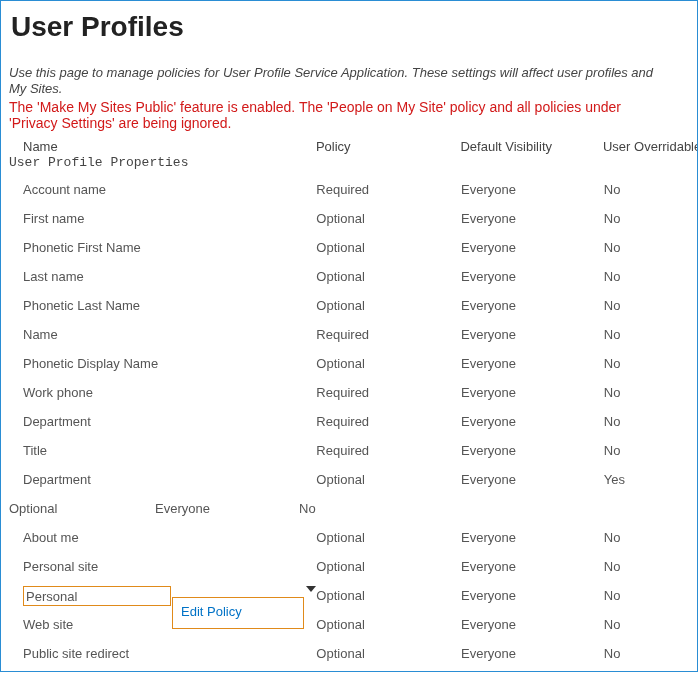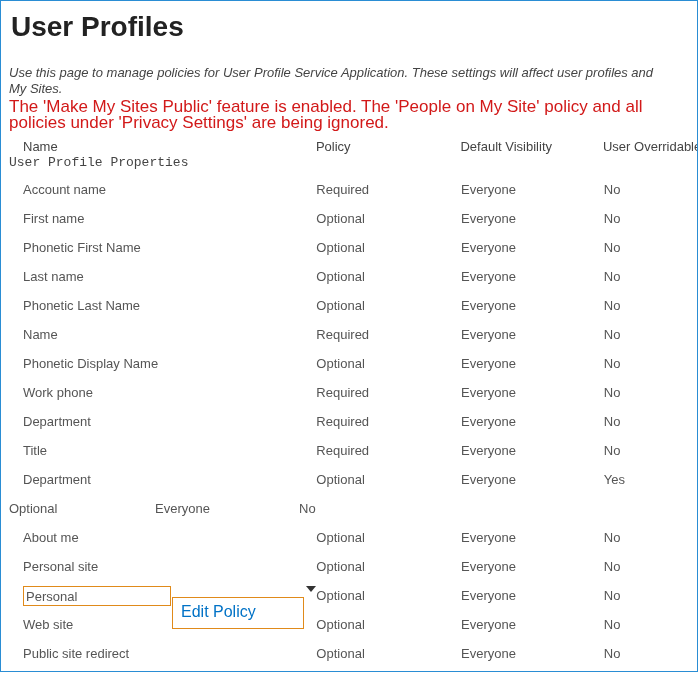--- a/index.html
+++ b/index.html
@@ -26,21 +26,21 @@
   padding-left: 2px;
 }
 .intro {
   font-size: 13px;
   line-height: 16px;
   color: #444;
   margin: 0 0 2px 0;
   font-style: italic;
 }
 .warning {
-  font-size: 17px;
+  font-size: 14px;
   line-height: 16px;
   color: #d21919;
   margin: 0 0 6px 0;
 }
 .table {
   width: 684px;
   font-size: 13px;
 }
 .header-row, .section-row {
   color: #444;
@@ -105,21 +105,21 @@
 
 .context-menu {
   position: absolute;
   border: 1px solid #e08a1a;
   background: #fff;
   width: 132px;
   box-sizing: border-box;
   padding: 4px 8px 6px 8px;
 }
 .context-menu-item {
-  font-size: 16px;
+  font-size: 13px;
   color: #0072c6;
   cursor: pointer;
   line-height: 20px;
 }
 </style>
 </head>
 <body>
 
 <div class="frame">
   <h1 class="page-title">User Profiles</h1>

